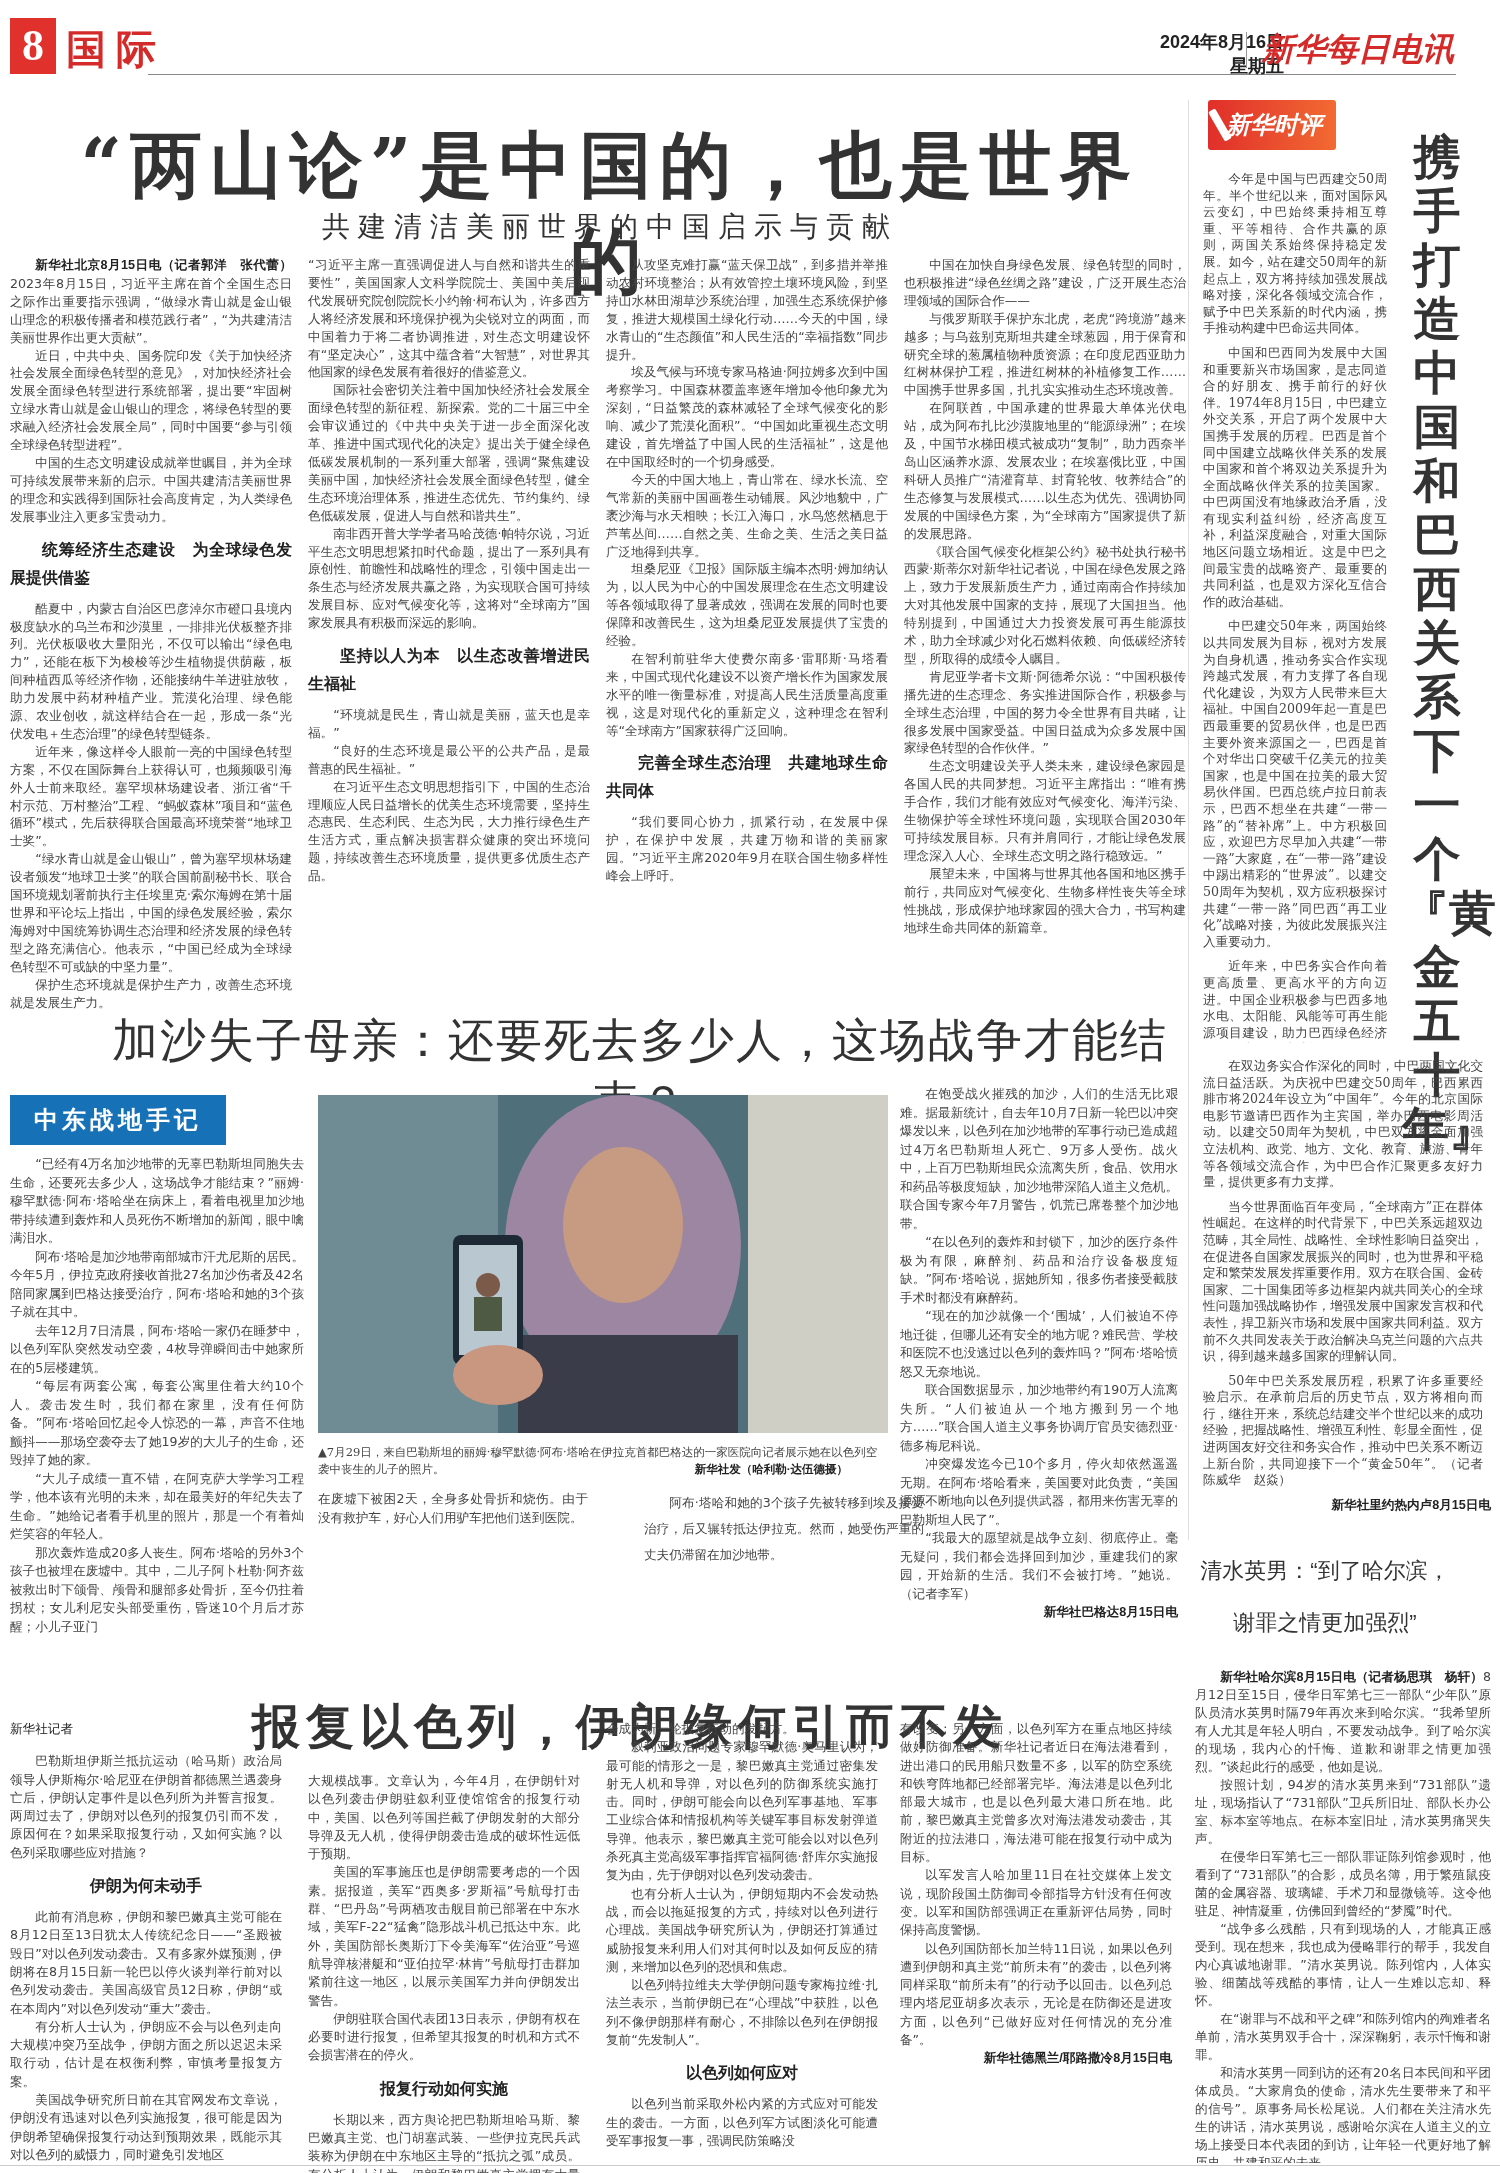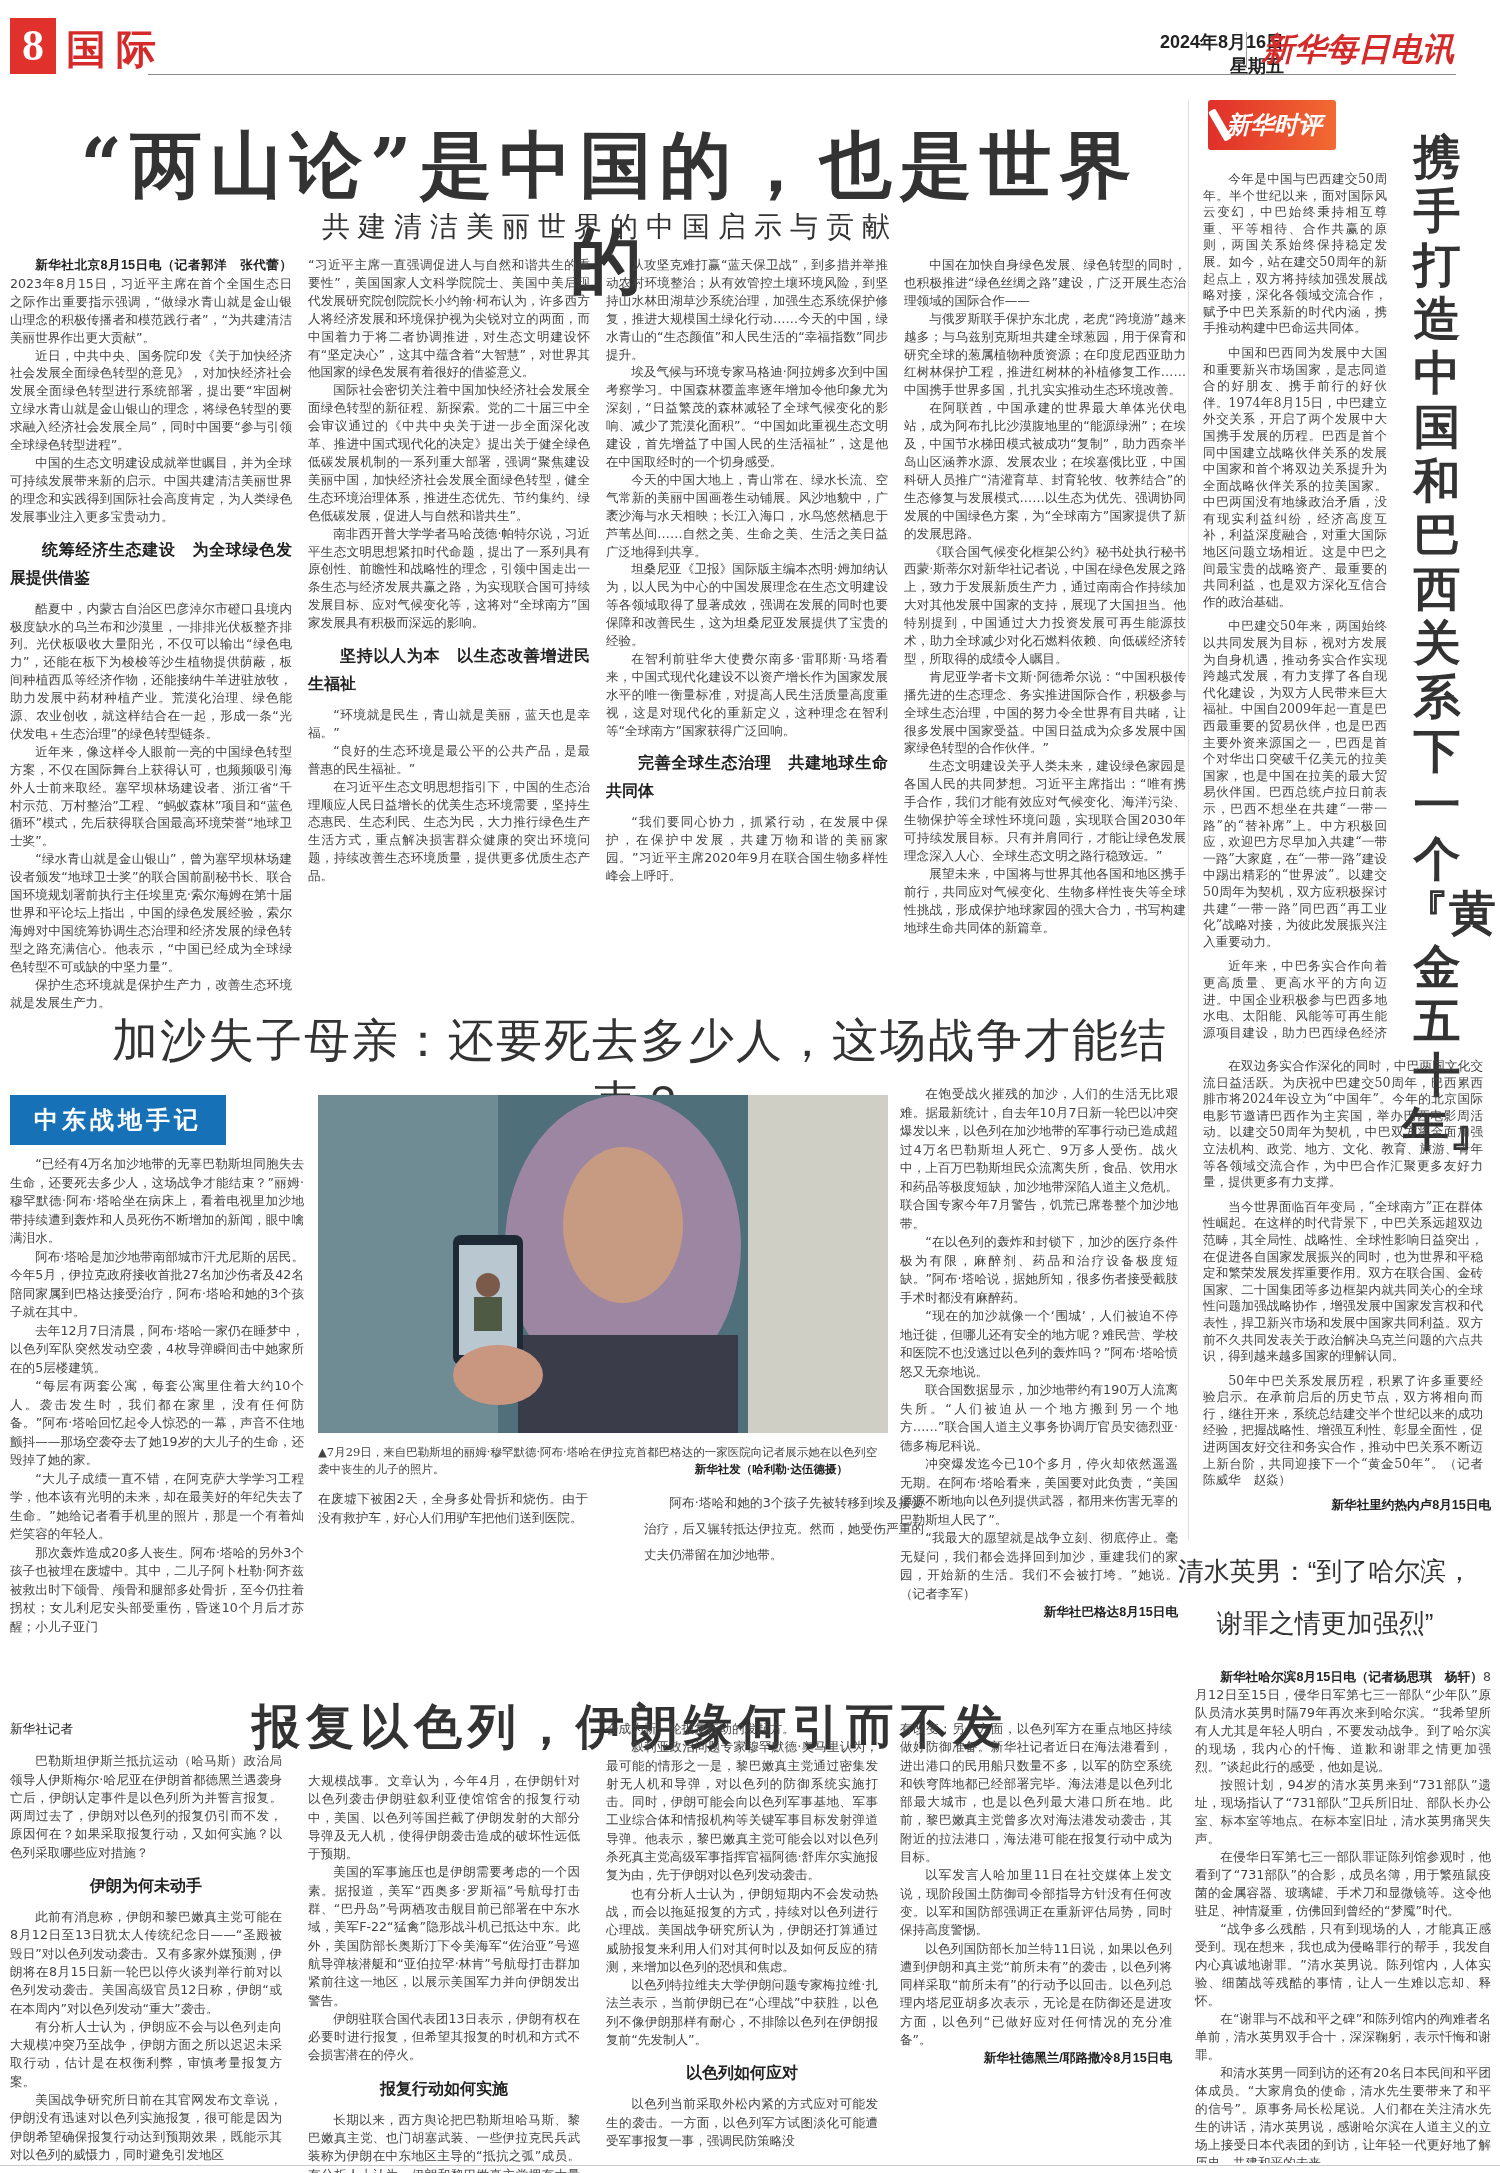--- a/index.html
+++ b/index.html
@@ -20,21 +20,21 @@
   .sign{text-align:right;font-family:"Liberation Sans",sans-serif;font-weight:bold;color:#222;}
   .commbox{left:1208px;top:100px;width:128px;height:50px;background:linear-gradient(90deg,#e02f2a,#f26a32);border-radius:3px;color:#fff;font-family:"Liberation Sans",sans-serif;font-weight:bold;font-style:italic;font-size:24px;line-height:50px;text-align:right;padding-right:14px;box-sizing:border-box;}
   .pen{position:absolute;left:8px;top:8px;width:8px;height:34px;background:#fff;transform:rotate(-30deg);border-radius:2px;}
   .vtitle{left:1402px;top:130px;width:70px;font-size:47px;line-height:54px;font-weight:bold;color:#333;text-align:center;font-family:"DejaVu Serif",serif;}
   .rcol{position:absolute;font-size:12.6px;line-height:16.6px;text-align:justify;color:#444;font-family:"DejaVu Serif",serif;}
   .rcol p{margin:8px;text-indent:2em;}
   .h2{left:110px;top:1010px;width:1060px;text-align:center;font-size:46px;color:#333;font-family:"DejaVu Serif",serif;letter-spacing:2px;}
   .bluebox{left:10px;top:1095px;width:216px;height:50px;background:#1771b7;color:#fff;font-family:"Liberation Sans",sans-serif;font-weight:bold;font-size:24px;line-height:50px;text-align:center;letter-spacing:4px;}
   .photo{left:318px;top:1095px;width:570px;height:338px;background:linear-gradient(100deg,#5b7b86 0%,#3c5b66 30%,#7c6276 50%,#8e7a8e 70%,#c9c9c3 100%);overflow:hidden;}
   .caption{left:318px;top:1444px;width:570px;font-size:11.5px;line-height:17px;color:#444;font-family:"DejaVu Serif",serif;}
-  .h3{left:1170px;top:1545px;width:310px;font-family:"Liberation Sans",sans-serif;font-size:26px;line-height:52px;color:#333;text-align:center;}
+  .h3{left:1170px;top:1545px;width:310px;font-family:"Liberation Sans",sans-serif;font-size:22px;line-height:52px;color:#333;text-align:center;}
   .h4big{left:100px;top:1695px;width:1060px;text-align:center;font-size:48px;font-weight:bold;color:#333;letter-spacing:6px;font-family:"DejaVu Serif",serif;}
   .bottomline{left:0;top:2165px;width:1500px;height:1px;background:#ccc;}
   .vdiv{position:absolute;width:1px;background:#ddd;}
 </style>
 </head>
 <body>
 
 <div class="abs pagenum">8</div>
 <div class="abs section">国际</div>
 <div class="topline"></div>

